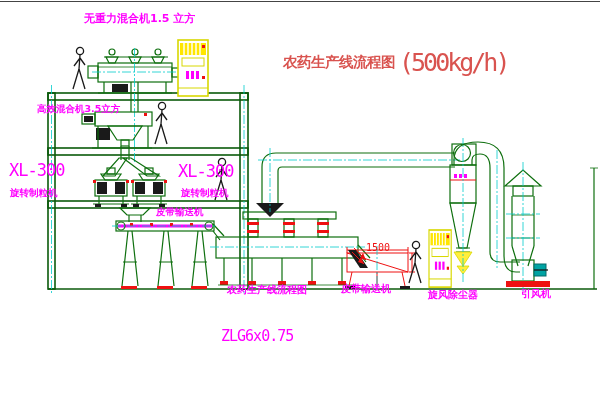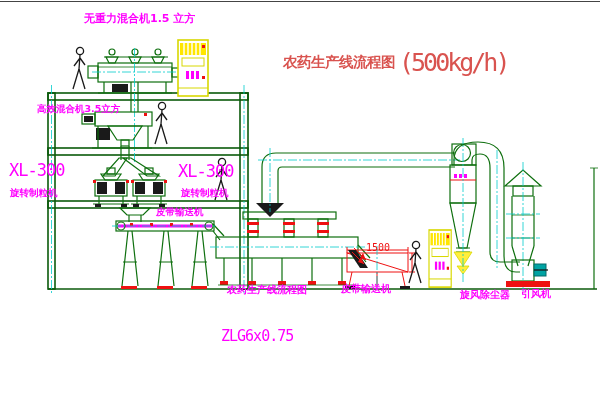--- a/index.html
+++ b/index.html
@@ -262,18 +262,18 @@
 <div class="lbl model-lg" style="left:178px;top:163px;">XL-300</div>
 <div class="lbl cn-xs" style="left:181px;top:188px;">旋转制粒机</div>
 
 <div class="lbl cn-xs" style="left:156px;top:207px;">皮带输送机</div>
 
 <div class="lbl cn-sm" style="left:227px;top:285px;">农药生产线流程图</div>
 <div class="lbl model-md" style="left:221px;top:298px;">ZLG6x0.75</div>
 
 <div class="lbl cn-sm" style="left:341px;top:284px;">皮带输送机</div>
 
-<div class="lbl cn-sm" style="left:460px;top:290px;">旋风除尘器</div>
+<div class="lbl cn-sm" style="left:428px;top:290px;">旋风除尘器</div>
 <div class="lbl cn-sm" style="left:521px;top:289px;">引风机</div>
 
 <div class="dim" style="position:absolute;left:366px;top:242px;">1500</div>
 
 </div>
 
 </body></html>

